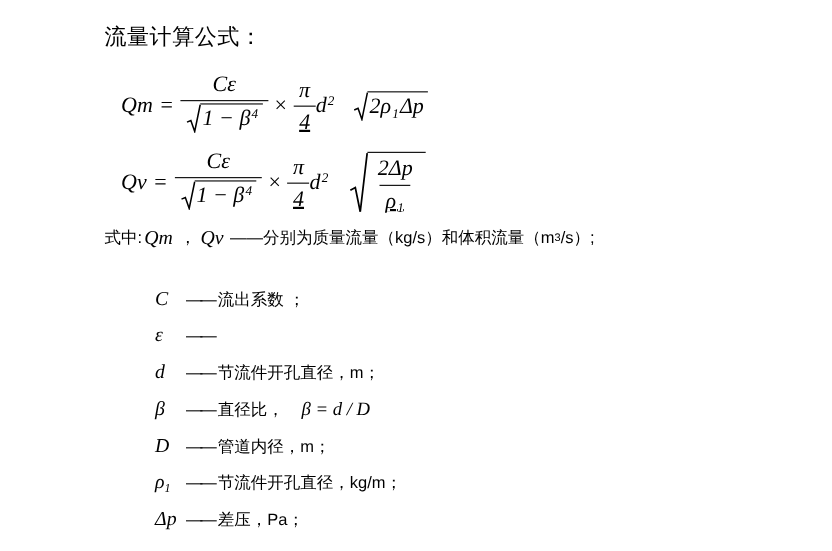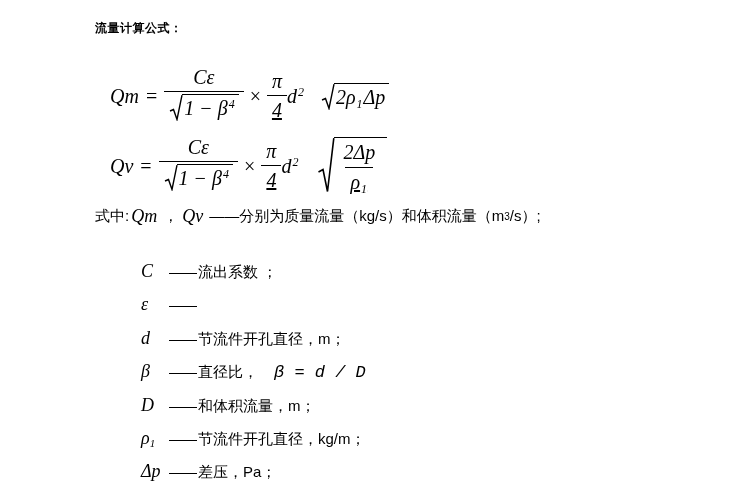--- a/index.html
+++ b/index.html
@@ -11,23 +11,22 @@
     color: #000000;
     font-family: "Liberation Sans", sans-serif;
     overflow: hidden;
   }
 
   
   .doc-title {
     position: absolute;
     left: 95px;
     top: 20px;
-    font-size: 12px;
+    font-size: 20px;
     letter-spacing: 0.5px;
-    font-weight: bold;
   }
 
   
   .formula {
     position: absolute;
     left: 110px;
     display: flex;
     align-items: center;
     font-family: "Liberation Serif", serif;
     font-style: italic;
@@ -96,21 +95,21 @@
   }
   .def-sym {
     font-family: "Liberation Serif", serif;
     font-style: italic;
     font-size: 18px;
     min-width: 28px;
   }
   .def-sym sub { font-size: 11px; line-height: 0; vertical-align: -3px; }
   .def-dash { letter-spacing: -2px; margin-right: 3px; }
   .def-extra {
-    font-family: Liberation Mono, monospace;
+    font-family: Liberation Serif, serif;
     font-style: italic;
     font-size: 17px;
     margin-left: 16px;
     text-align: center;
   }
   #def-0 { top: 261px; }
   #def-1 { top: 294px; }
   #def-2 { top: 328px; }
   #def-3 { top: 361px; }
   #def-4 { top: 395px; }
@@ -214,21 +213,21 @@
   </div>
   <div class="def-row" id="def-3">
     <span class="def-sym"><span>β</span><sub></sub></span>
     <span class="def-dash">——</span>
     <span class="def-text">直径比，</span>
     <span class="def-extra">β = d / D</span>
   </div>
   <div class="def-row" id="def-4">
     <span class="def-sym"><span>D</span><sub></sub></span>
     <span class="def-dash">——</span>
-    <span class="def-text">和体积流量，m；</span>
+    <span class="def-text">管道内径，m；</span>
     <span class="def-extra"></span>
   </div>
   <div class="def-row" id="def-5">
     <span class="def-sym"><span>ρ</span><sub>1</sub></span>
     <span class="def-dash">——</span>
     <span class="def-text">节流件开孔直径，kg/m；</span>
     <span class="def-extra"></span>
   </div>
   <div class="def-row" id="def-6">
     <span class="def-sym"><span>Δp</span><sub></sub></span>

